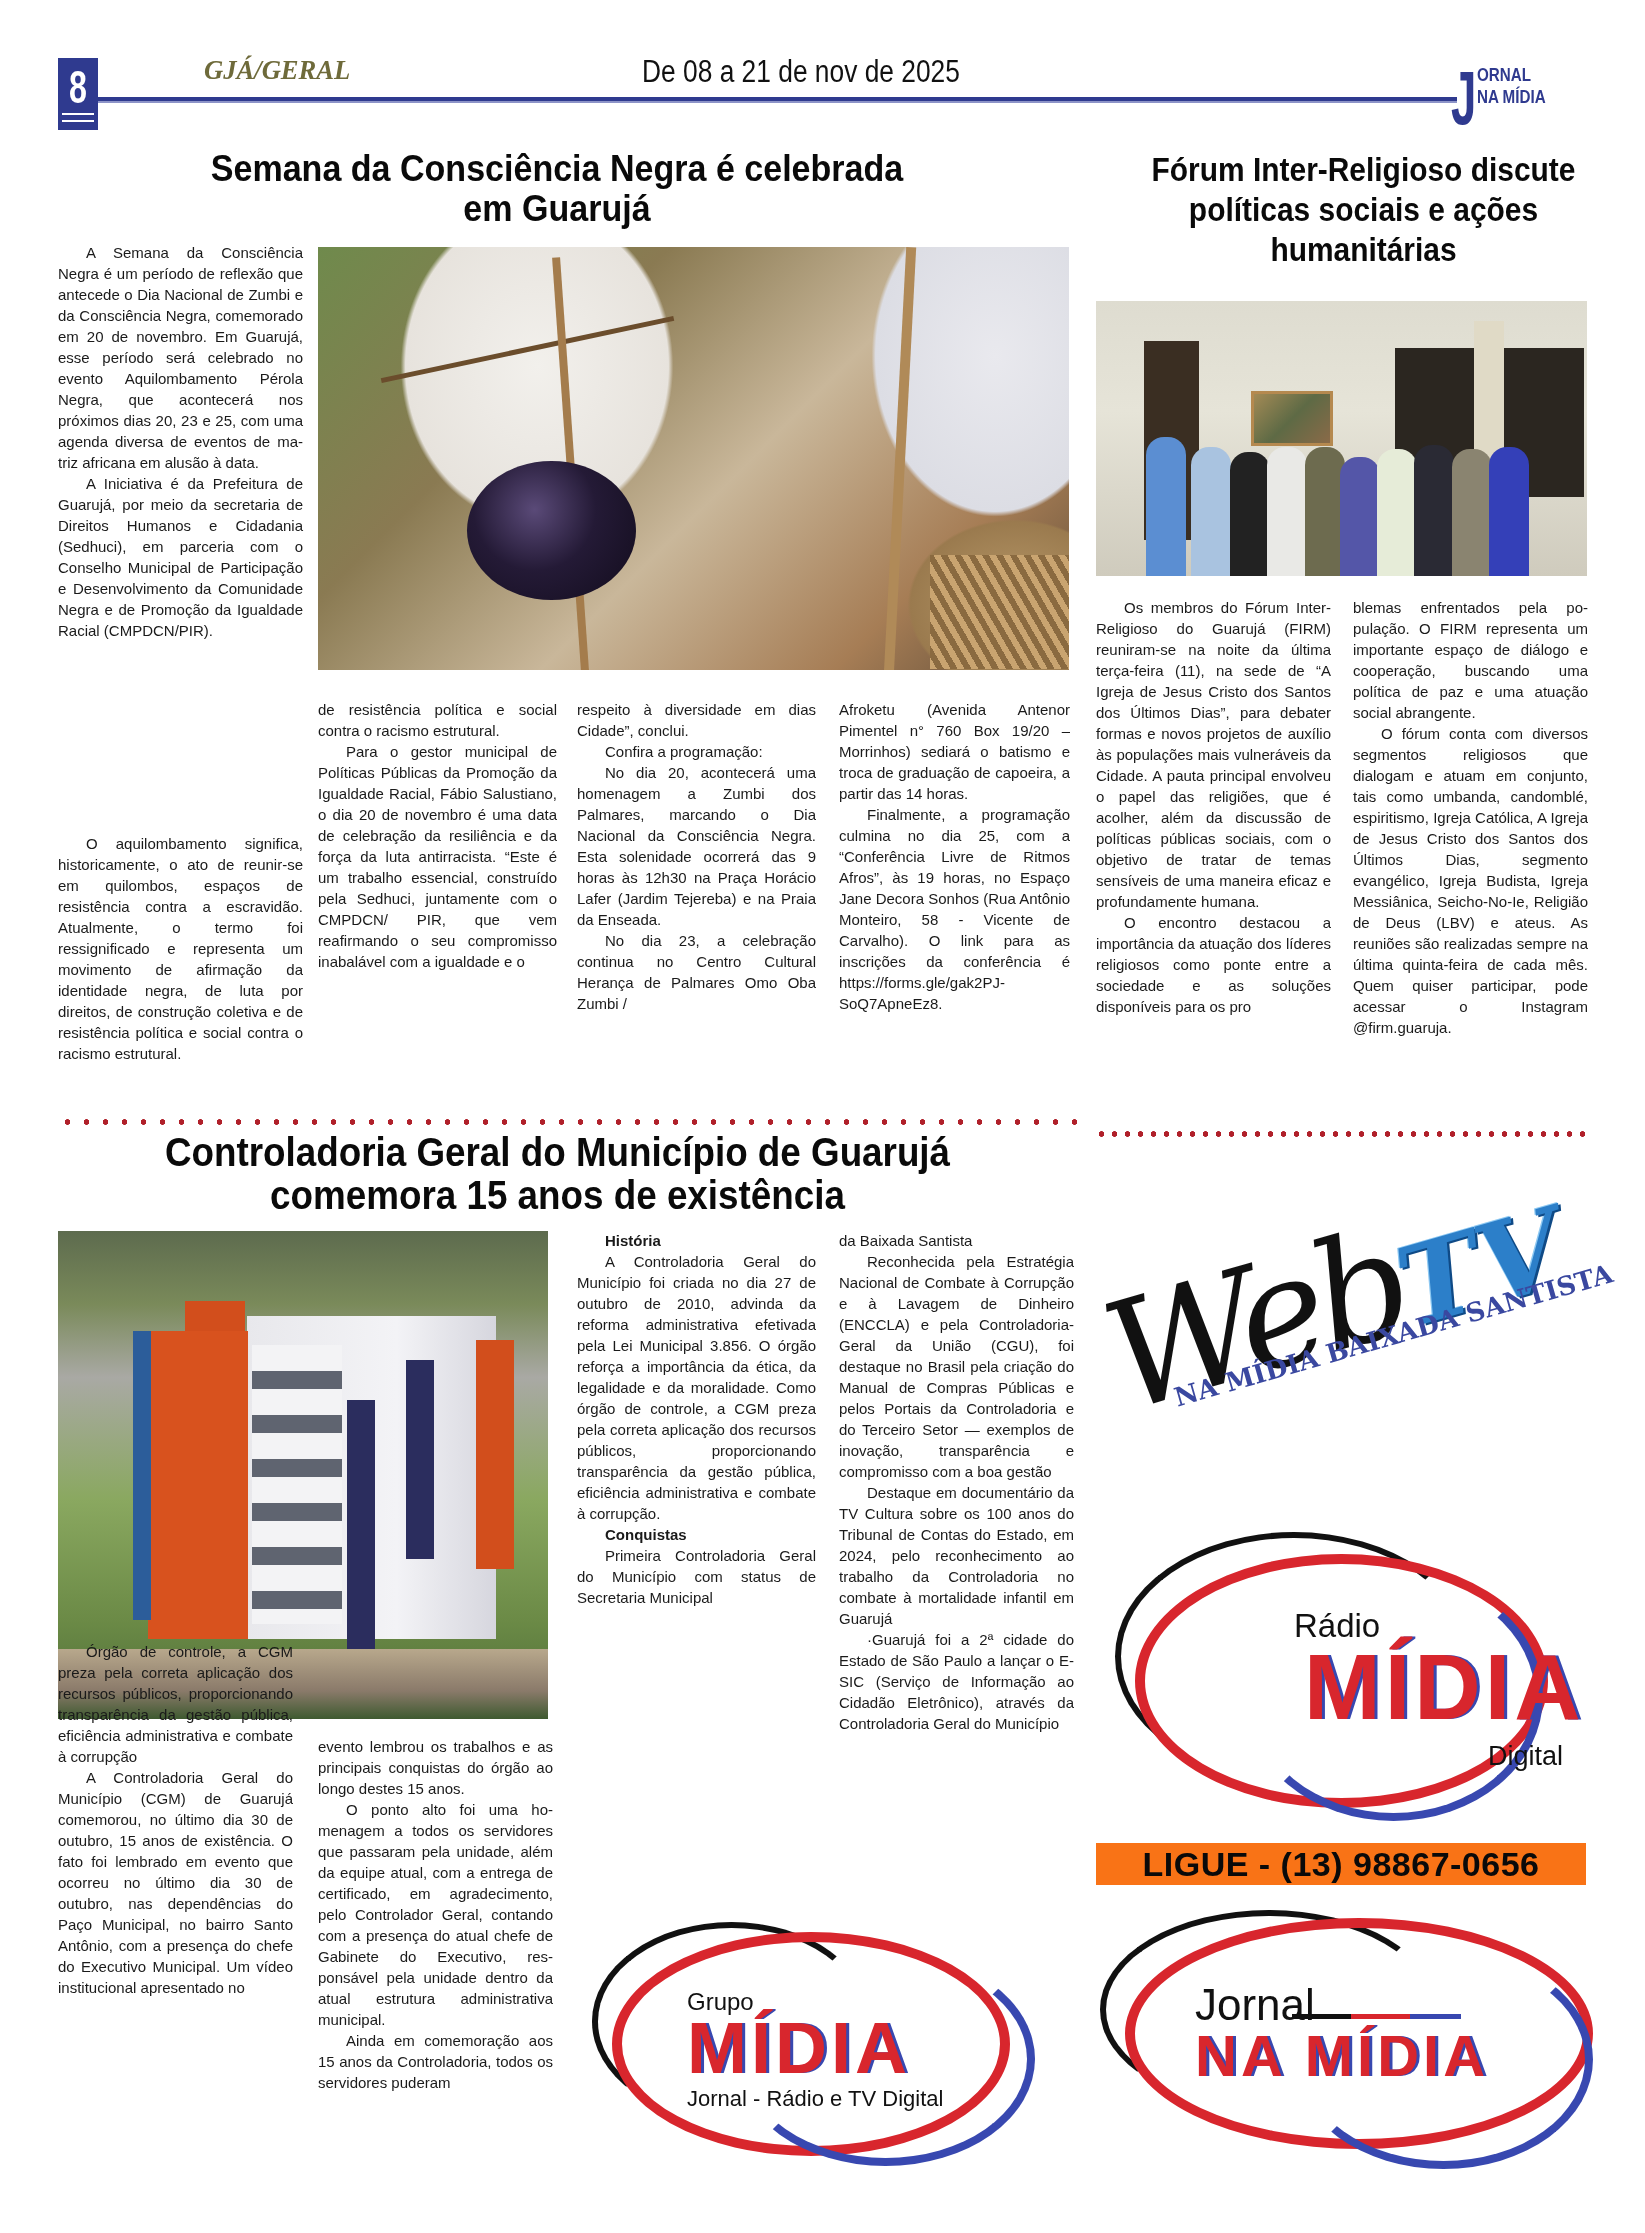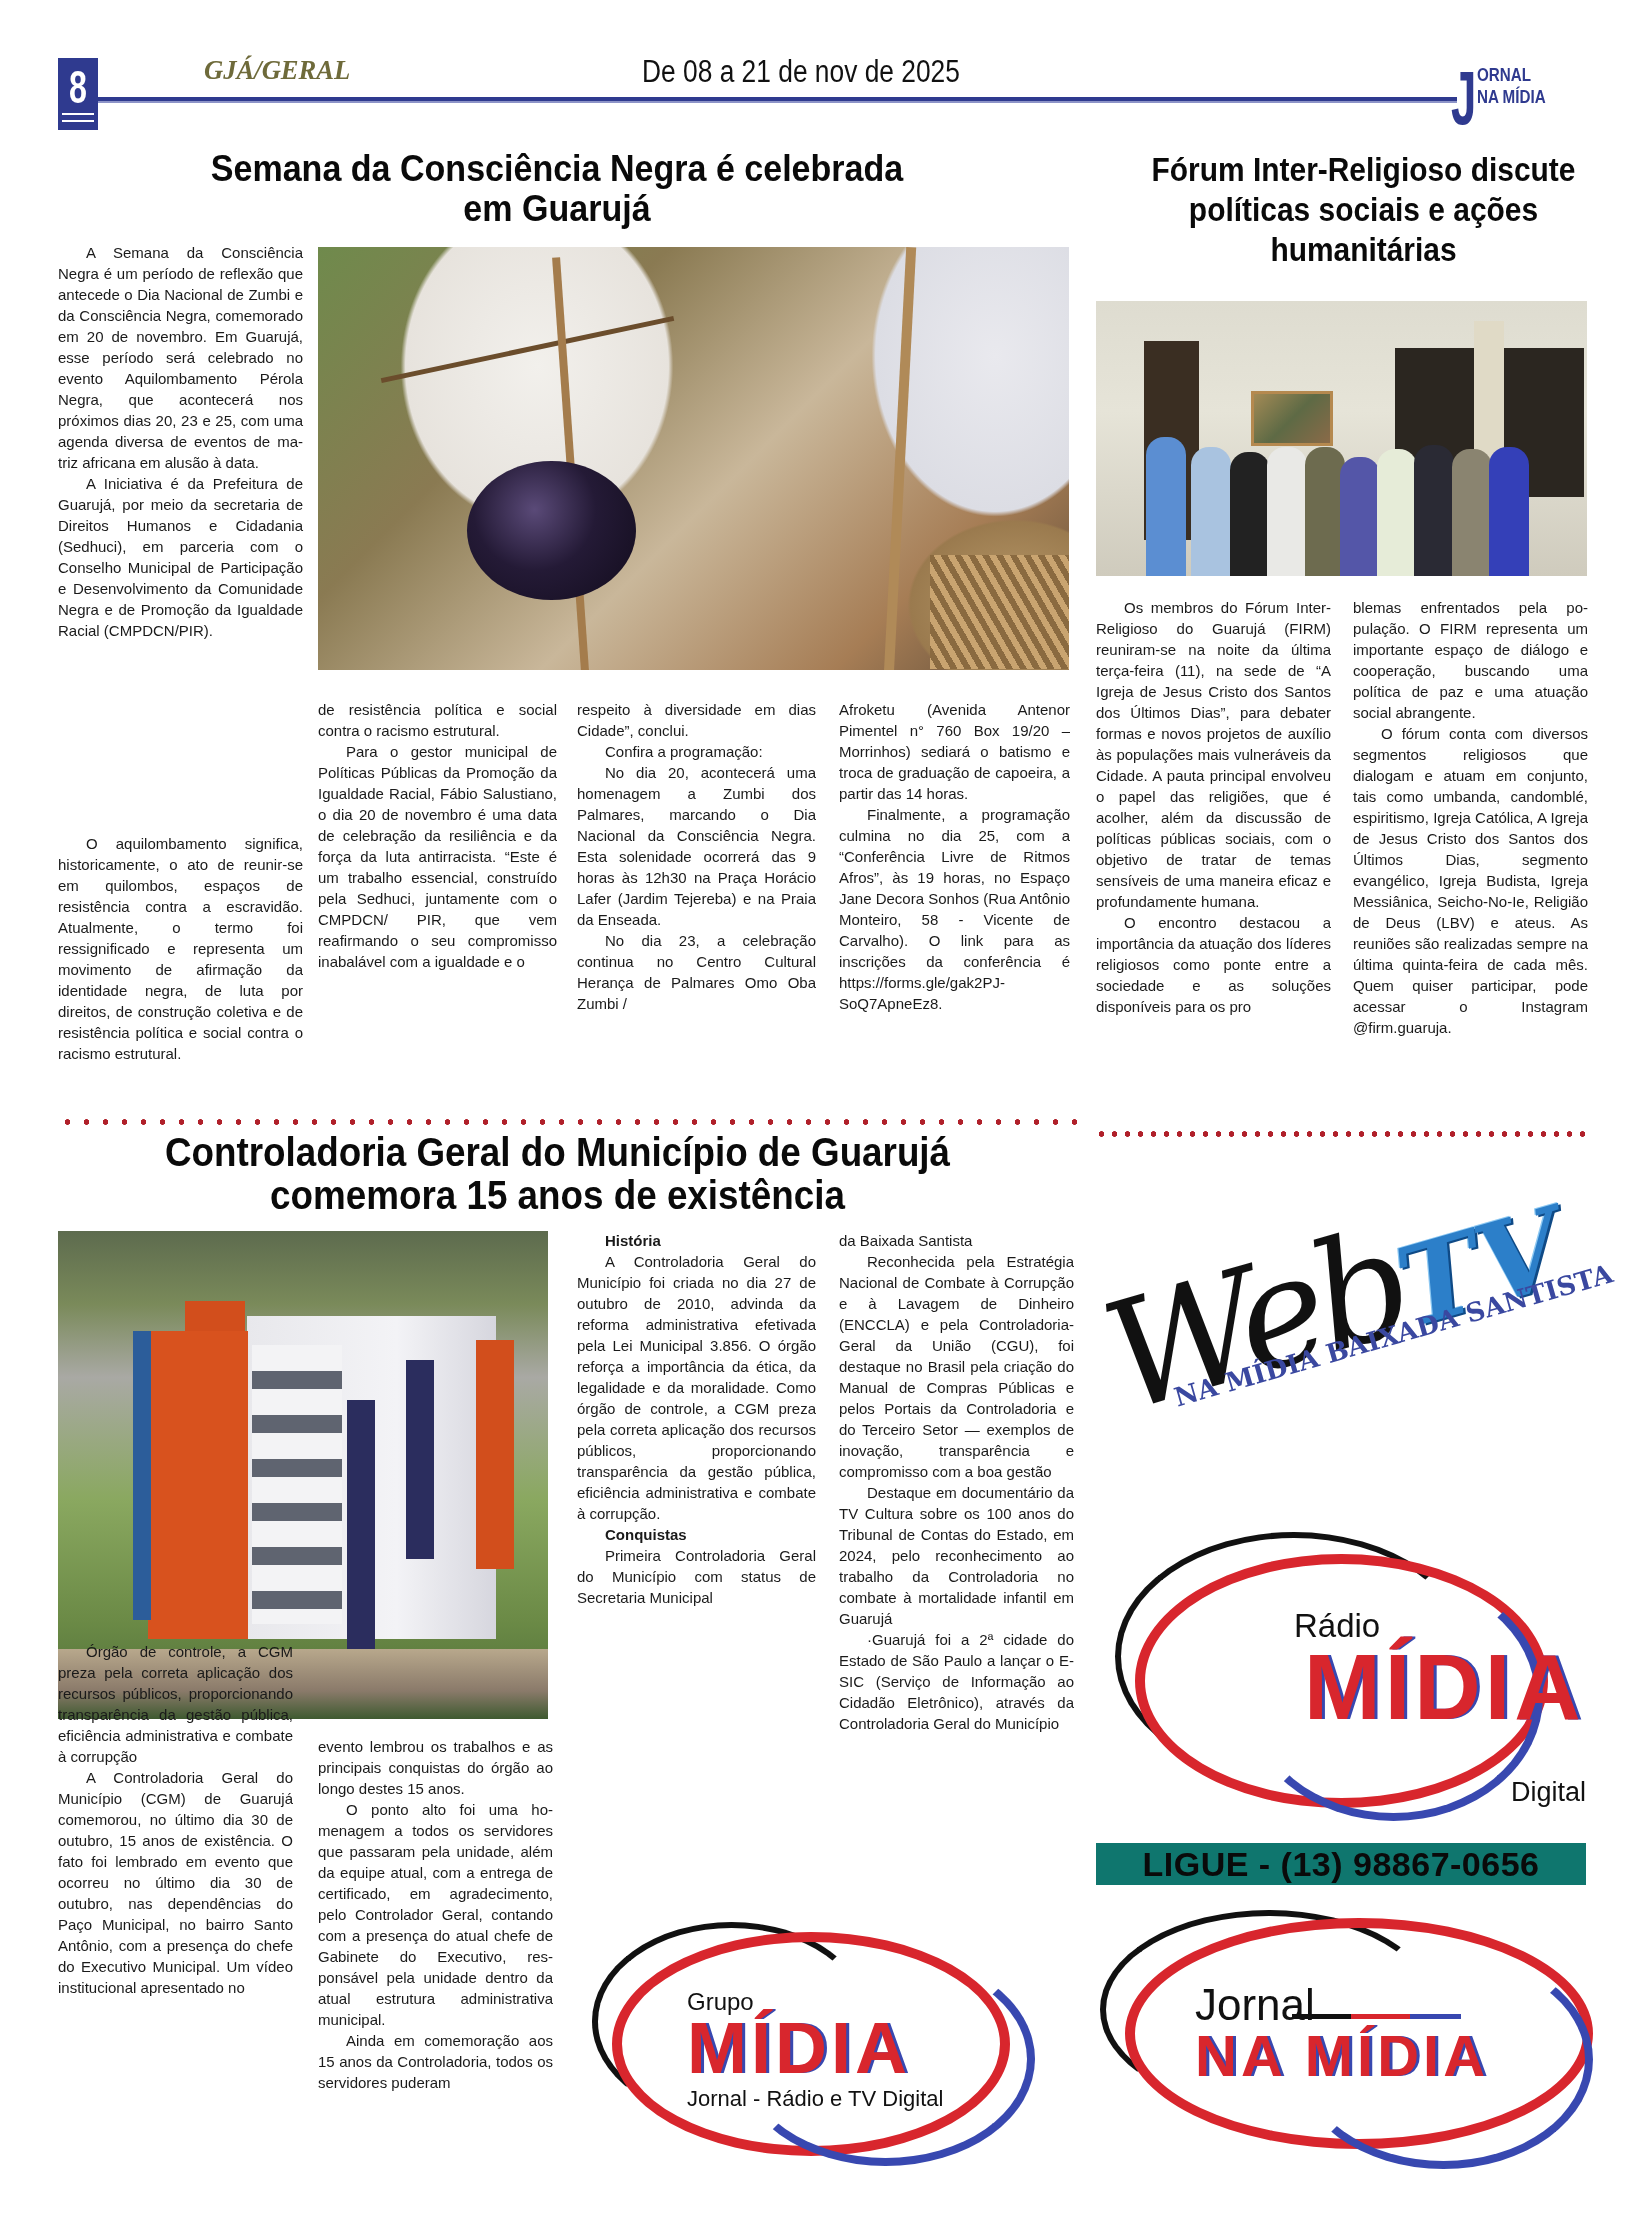--- a/index.html
+++ b/index.html
@@ -83,23 +83,23 @@
   .ring-red { position: absolute; border: 10px solid #d8262d; border-radius: 50%; }
   .ring-black { position: absolute; border-top: 6px solid #111; border-left: 6px solid #111; border-right: 6px solid transparent; border-bottom: 6px solid transparent; border-radius: 50%; }
   .ring-blue { position: absolute; border-right: 8px solid #3848b0; border-bottom: 8px solid #3848b0; border-top: 8px solid transparent; border-left: 8px solid transparent; border-radius: 50%; }
   .logo-small { position: absolute; font-weight: normal; color: #111; }
   .logo-big { position: absolute; font-weight: bold; color: #d8262d; letter-spacing: 4px; text-shadow: 3px 0 0 #3848b0; }
   .radio .ring-red { left: 40px; top: 22px; width: 413px; height: 254px; }
   .radio .ring-black { left: 20px; top: 0px; width: 358px; height: 249px; }
   .radio .ring-blue { left: 149px; top: 40px; width: 299px; height: 249px; }
   .radio .small1 { left: 199px; top: 75px; font-size: 33px; }
   .radio .big { left: 209px; top: 109px; font-size: 92px; line-height: 92px; }
-  .radio .small2 { left: 416px; top: 209px; font-size: 27px; margin-top: 36px; }
-
-  .phone { position: absolute; left: 1096px; top: 1843px; width: 490px; height: 42px; background: #0f766e; text-align: center; font-weight: bold; font-size: 34px; line-height: 42px; color: #0a0a0a; letter-spacing: 0.5px; }
+  .radio .small2 { left: 393px; top: 209px; font-size: 27px; }
+
+  .phone { position: absolute; left: 1096px; top: 1843px; width: 490px; height: 42px; background: #f97316; text-align: center; font-weight: bold; font-size: 34px; line-height: 42px; color: #0a0a0a; letter-spacing: 0.5px; }
 
   .grupo { left: 587px; top: 1912px; width: 458px; height: 269px; }
   .grupo .ring-red { left: 25px; top: 20px; width: 398px; height: 224px; }
   .grupo .ring-black { left: 5px; top: 10px; width: 279px; height: 199px; }
   .grupo .ring-blue { left: 149px; top: 40px; width: 299px; height: 214px; }
   .grupo .small1 { left: 100px; top: 76px; font-size: 24px; }
   .grupo .big { left: 100px; top: 100px; font-size: 72px; line-height: 72px; }
   .grupo .small2 { left: 100px; top: 174px; font-size: 22px; }
 
   .jnm { left: 1095px; top: 1910px; width: 551px; height: 269px; }

